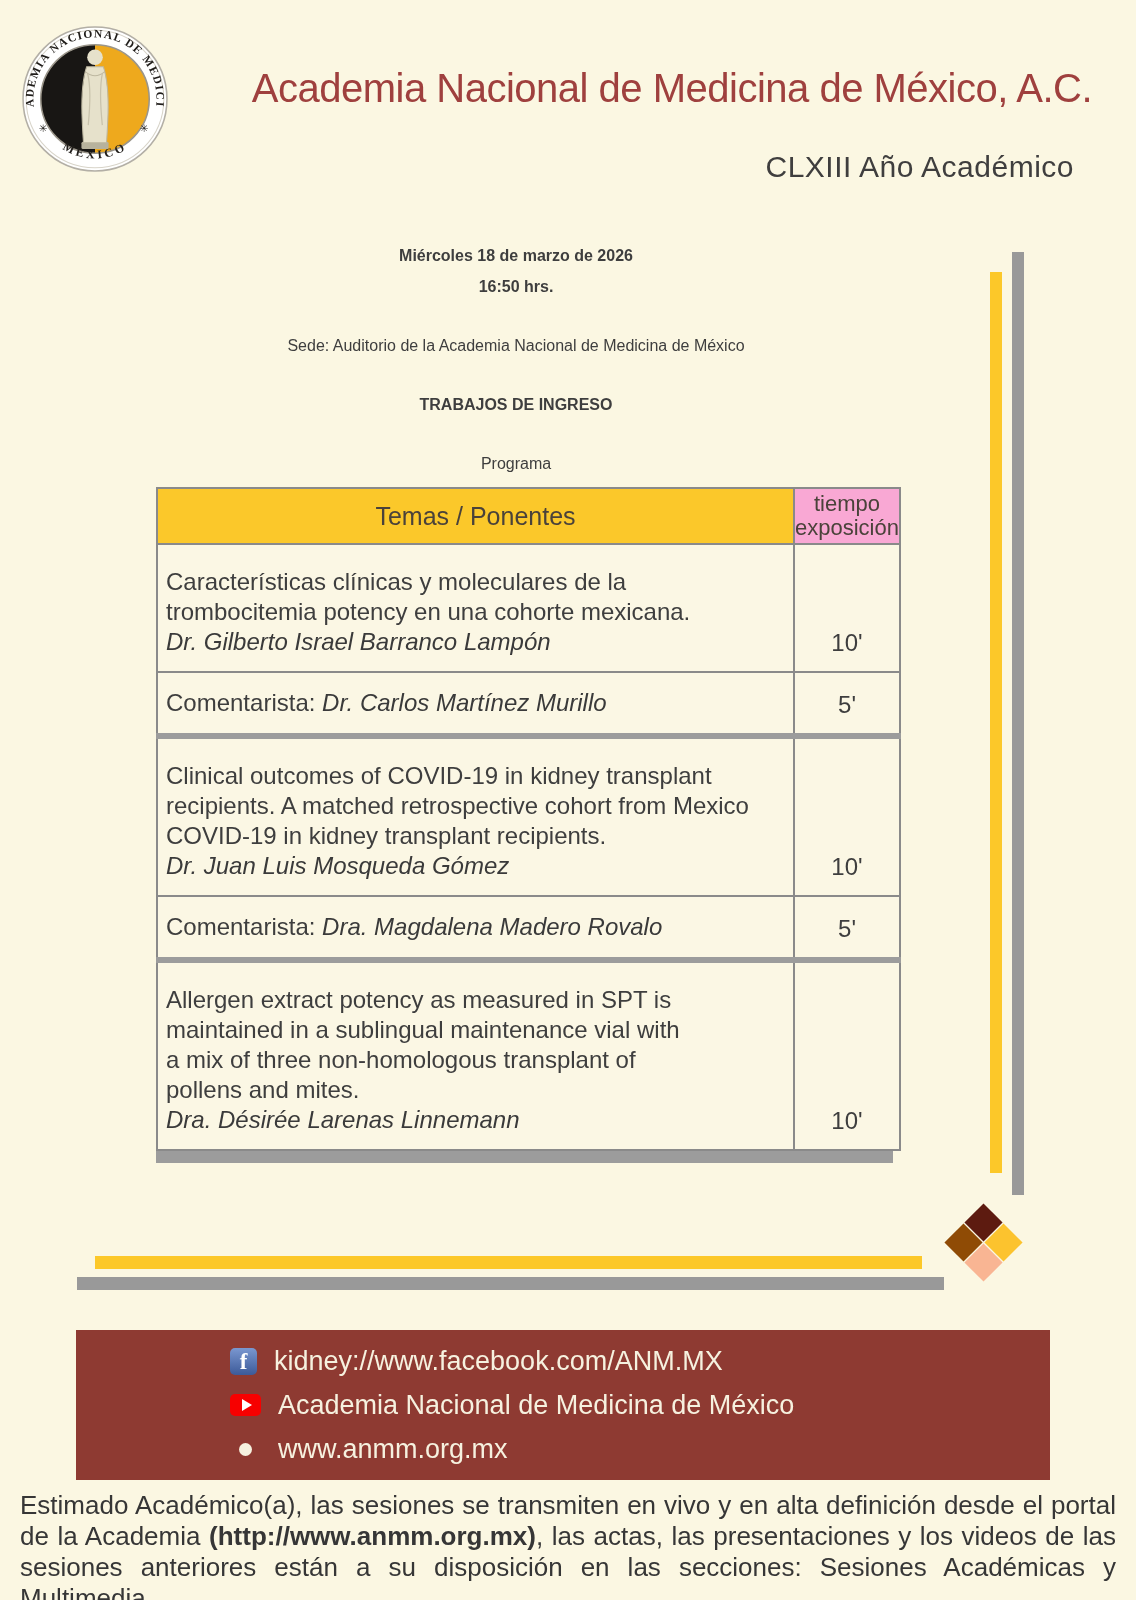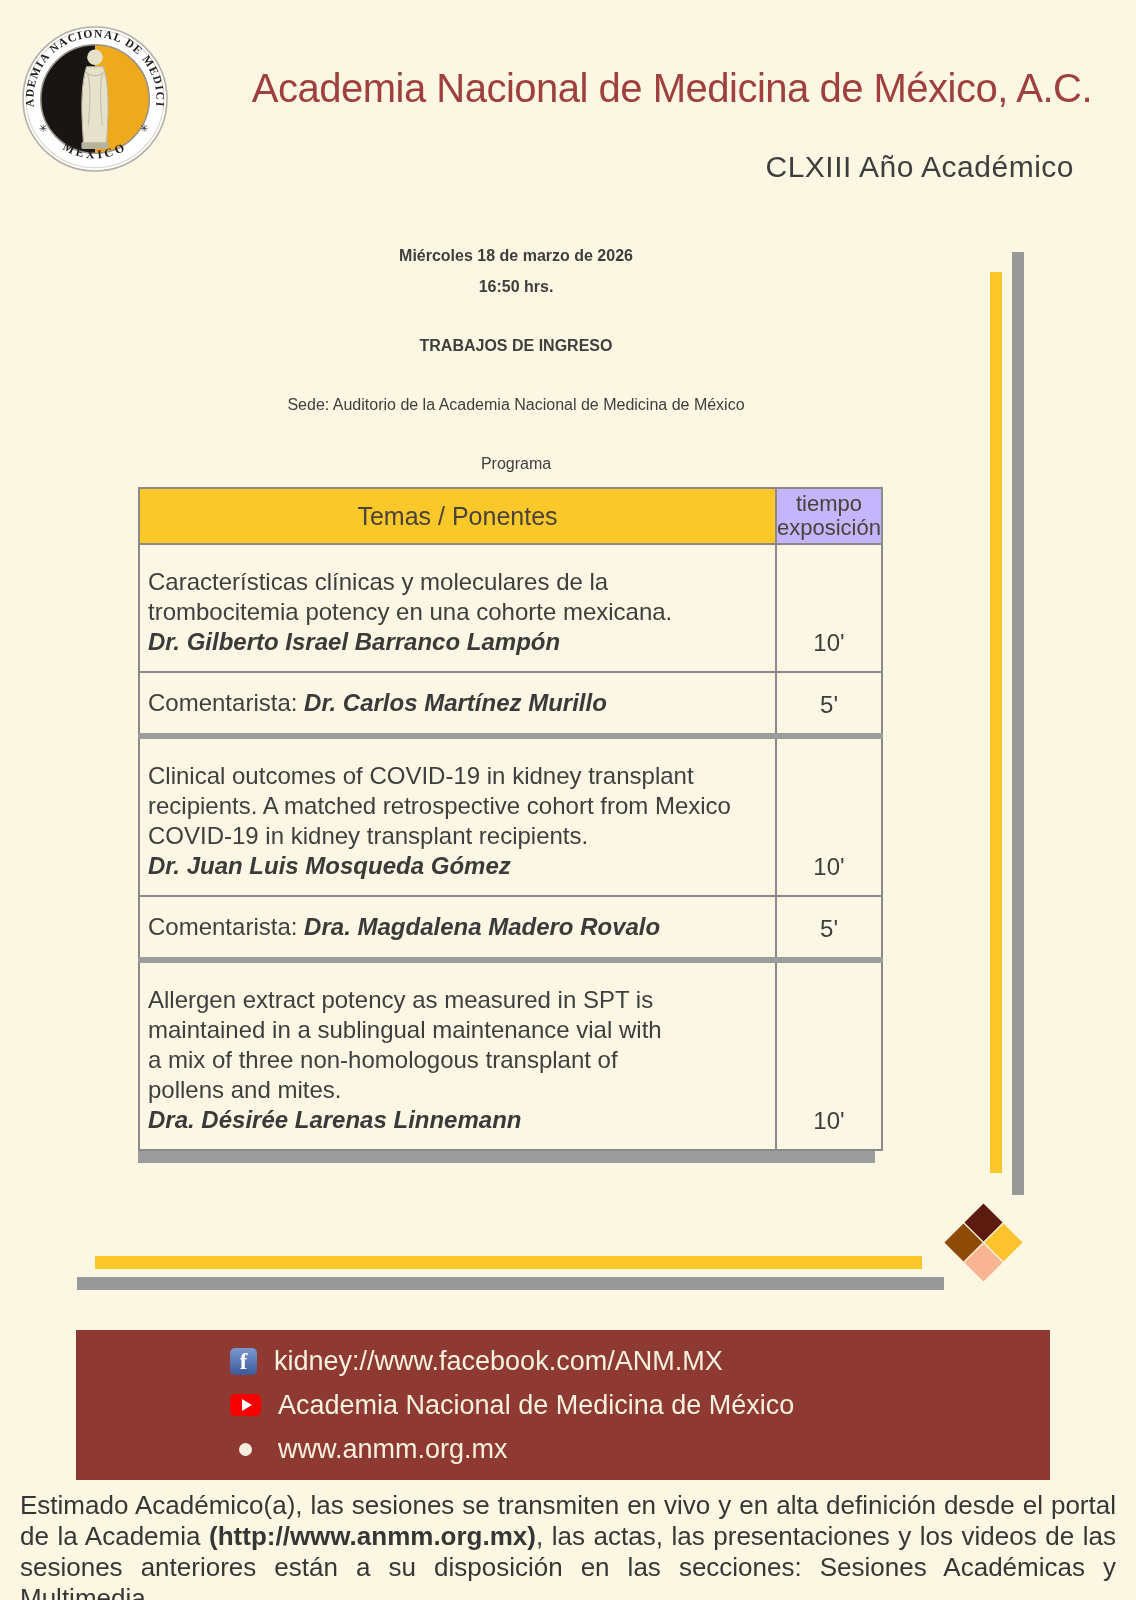--- a/index.html
+++ b/index.html
@@ -19,36 +19,36 @@
   .sub-title{
     position:absolute;right:62px;top:150px;
     font-size:30px;color:#3F3E3E;letter-spacing:0.5px;white-space:nowrap;
   }
   
   .event-block{position:absolute;left:0;top:240px;width:1032px;text-align:center;}
   .event-block .line{font-size:16px;line-height:31px;}
   .event-block .bold{font-weight:bold;}
   .sp{margin-top:28px;}
   
-  .table-wrap{position:absolute;left:138px;top:487px;width:731px;}
+  .table-wrap{position:absolute;left:156px;top:487px;width:731px;}
   table.program{
     border-collapse:collapse;width:731px;table-layout:fixed;
     background:#FBF7E4;
   }
   table.program th, table.program td{
     border:2px solid #8A8A8A;
   }
   th.col-topics{width:627px;background:#FBC82A;color:#4A423A;
     font-size:25px;font-weight:400;text-align:center;padding:10px 4px;}
-  th.col-time{width:104px;background:#c4b5fd;color:#4A423A;
+  th.col-time{width:104px;background:#f9a8d4;color:#4A423A;
     font-size:22px;font-weight:400;text-align:center;padding:3px 0;line-height:24px;}
   td.topic-cell{padding:22px 8px 14px 8px;font-size:24px;line-height:30px;vertical-align:top;}
   td.comment-cell{padding:15px 8px;font-size:24px;line-height:30px;vertical-align:middle;}
   td.time-cell{font-size:24px;text-align:center;vertical-align:bottom;padding-bottom:14px;}
-  .speaker{font-weight:bold;font-style:italic;color:#3A3A3A;}
+  .speaker{font-weight:normal;font-style:italic;color:#3A3A3A;}
   .comment-label{margin-right:0.28em;}
   tr.group-start td{border-top:6px solid #9C9C9C;}
   .table-shadow{width:737px;height:12px;background:#9C9C9C;margin-top:0px;}
   
   .vbar-yellow{position:absolute;left:990px;top:272px;width:12px;height:901px;background:#FCC829;}
   .vbar-gray{position:absolute;left:1012px;top:252px;width:12px;height:943px;background:#999999;}
   .hbar-yellow{position:absolute;left:95px;top:1256px;width:827px;height:13px;background:#FCC829;}
   .hbar-gray{position:absolute;left:77px;top:1277px;width:867px;height:13px;background:#999999;}
   
   .diamonds{position:absolute;left:944px;top:1202px;width:80px;height:80px;}
@@ -119,22 +119,22 @@
     </g>
   </svg>
 </div>
 
 <div class="main-title">Academia Nacional de Medicina de México, A.C.</div>
 <div class="sub-title">CLXIII Año Académico</div>
 
 <div class="event-block">
   <div class="line bold">Miércoles 18 de marzo de 2026</div>
   <div class="line bold">16:50 hrs.</div>
+  <div class="line sp">Sede: Auditorio de la Academia Nacional de Medicina de México</div>
   <div class="line bold sp">TRABAJOS DE INGRESO</div>
-  <div class="line sp">Sede: Auditorio de la Academia Nacional de Medicina de México</div>
   <div class="line sp">Programa</div>
 </div>
 
 <div class="table-wrap">
   <table class="program">
     <tbody>
         <tr>
       <th class="col-topics">Temas / Ponentes</th>
       <th class="col-time">
         <div>tiempo</div>

